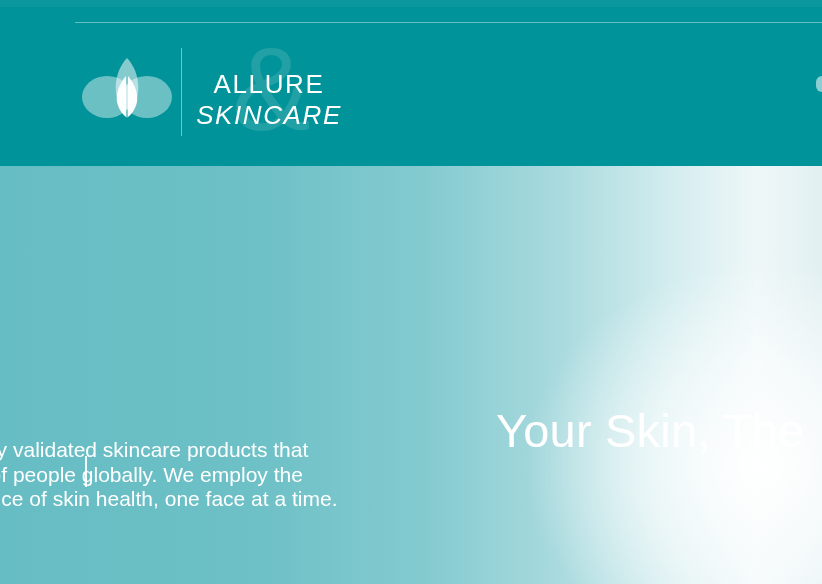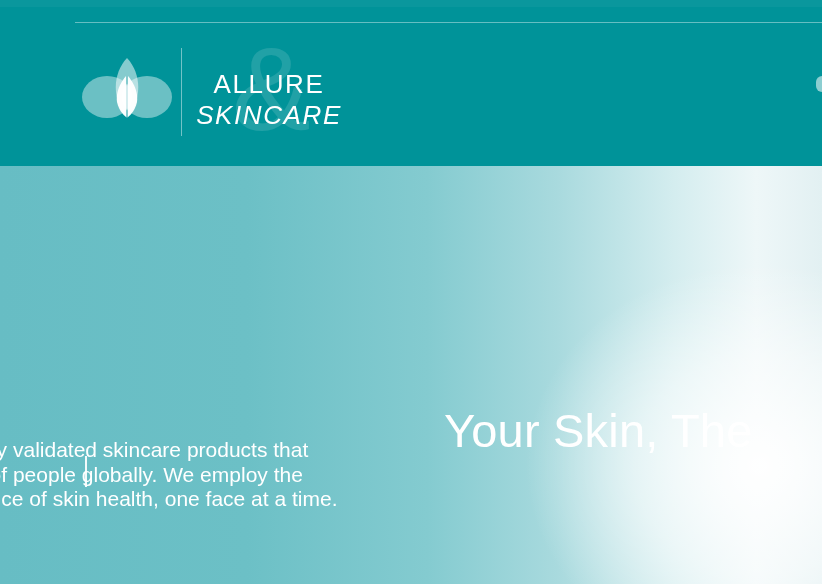--- a/index.html
+++ b/index.html
@@ -142,21 +142,21 @@
         #84cbd0 52%,
         #a9dade 68%,
         #d4edef 82%,
         #eef7f8 92%,
         #e2f0f2 100%);
     overflow: hidden;
   }
 
   .hero-headline {
     position: absolute;
-    left: 444px;
+    left: 496px;
     top: 206px;
     white-space: nowrap;
     color: #ffffff;
     font-family: "Liberation Sans", sans-serif;
     font-weight: 300;
     font-size: 47px;
     line-height: 56px;
     letter-spacing: 0.2px;
   }
 

